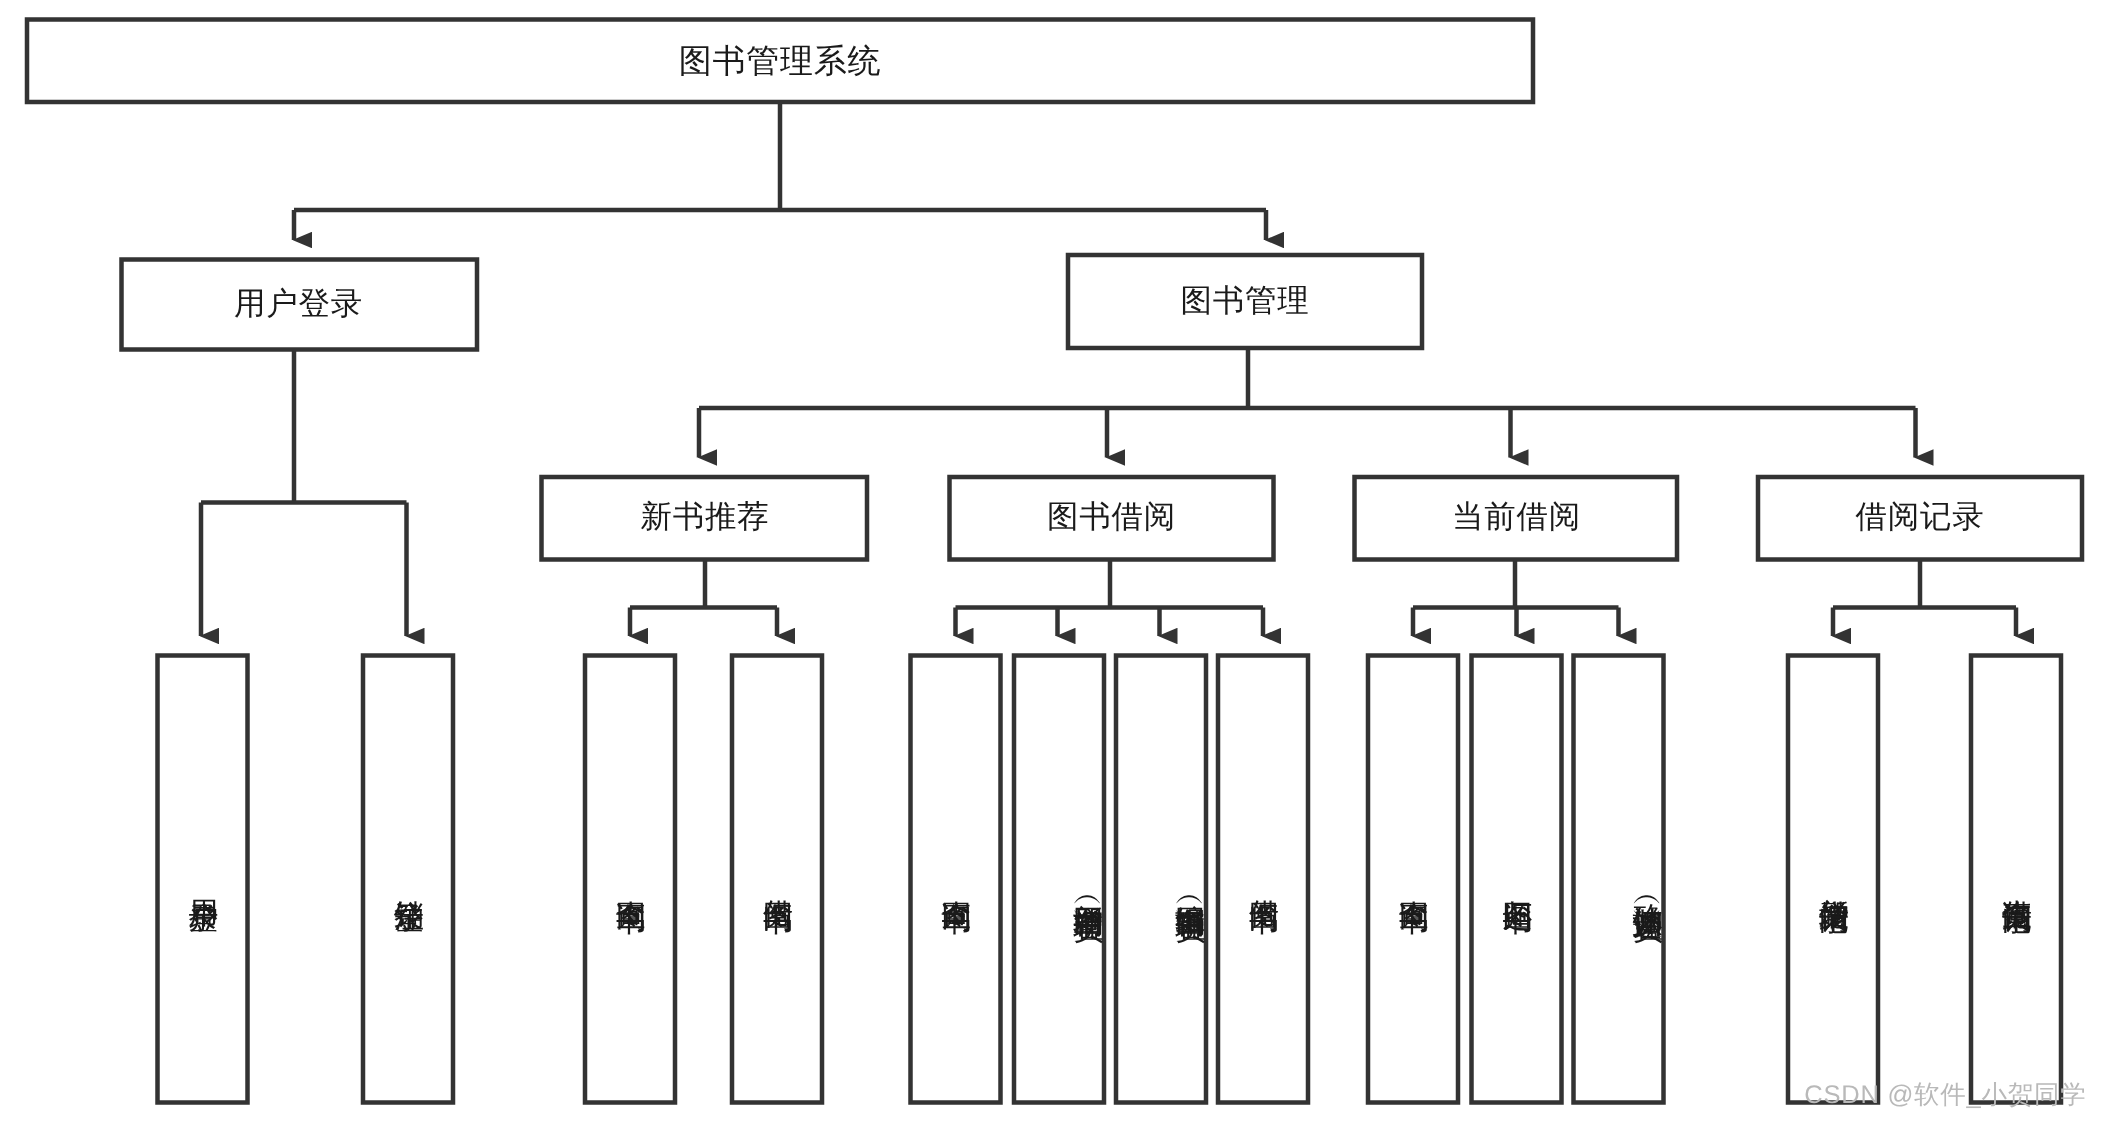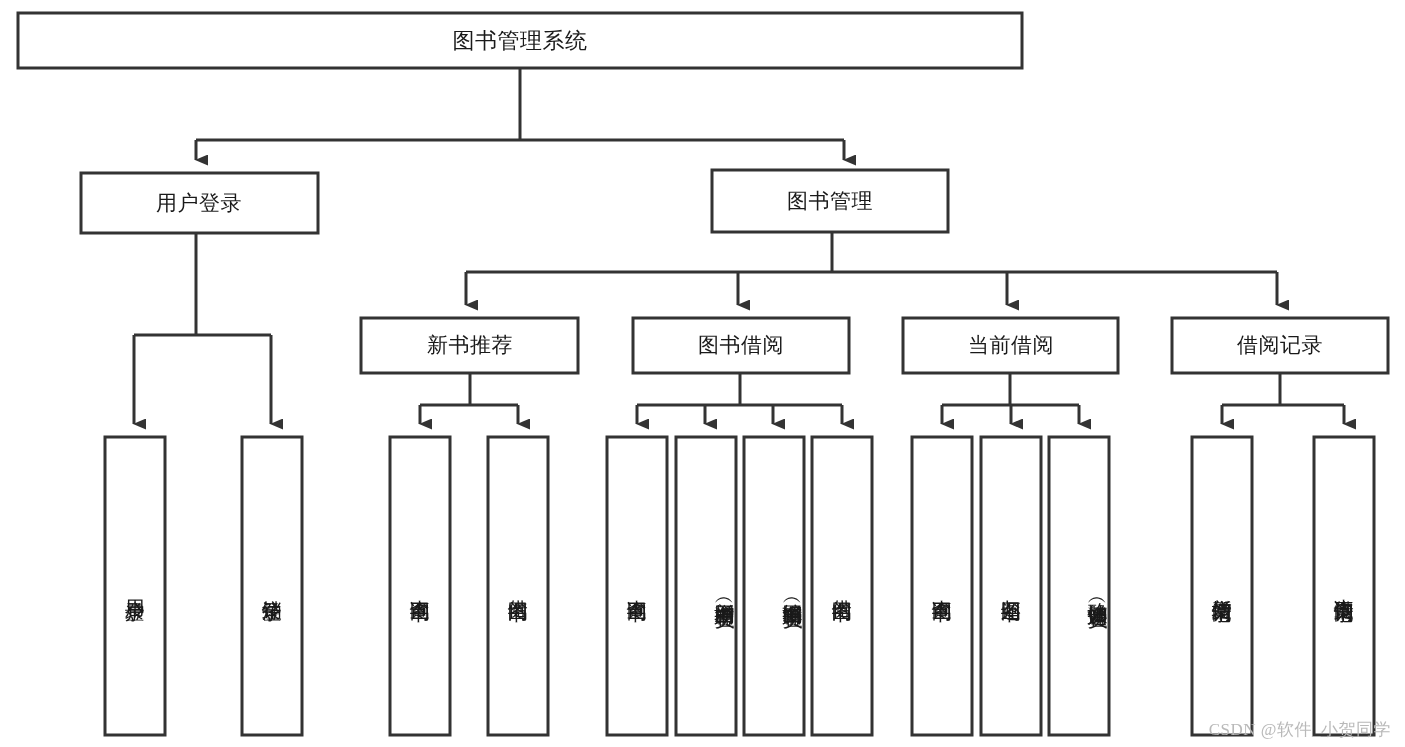--- a/index.html
+++ b/index.html
@@ -64,21 +64,21 @@
     line-height: 1.12;
     color: #1a1a1a;
     white-space: nowrap;
     letter-spacing: 1px;
     pointer-events: none;
   }
   .watermark {
     position: absolute;
     right: 14px;
     bottom: 6px;
-    font-family: Liberation Serif, serif;
+    font-family: Liberation Sans, sans-serif;
     font-size: 17px;
     color: #b9b9b9;
     letter-spacing: 0.5px;
     white-space: nowrap;
   }
 </style>
 </head>
 <body>
 
 <div id="diagram-root">

